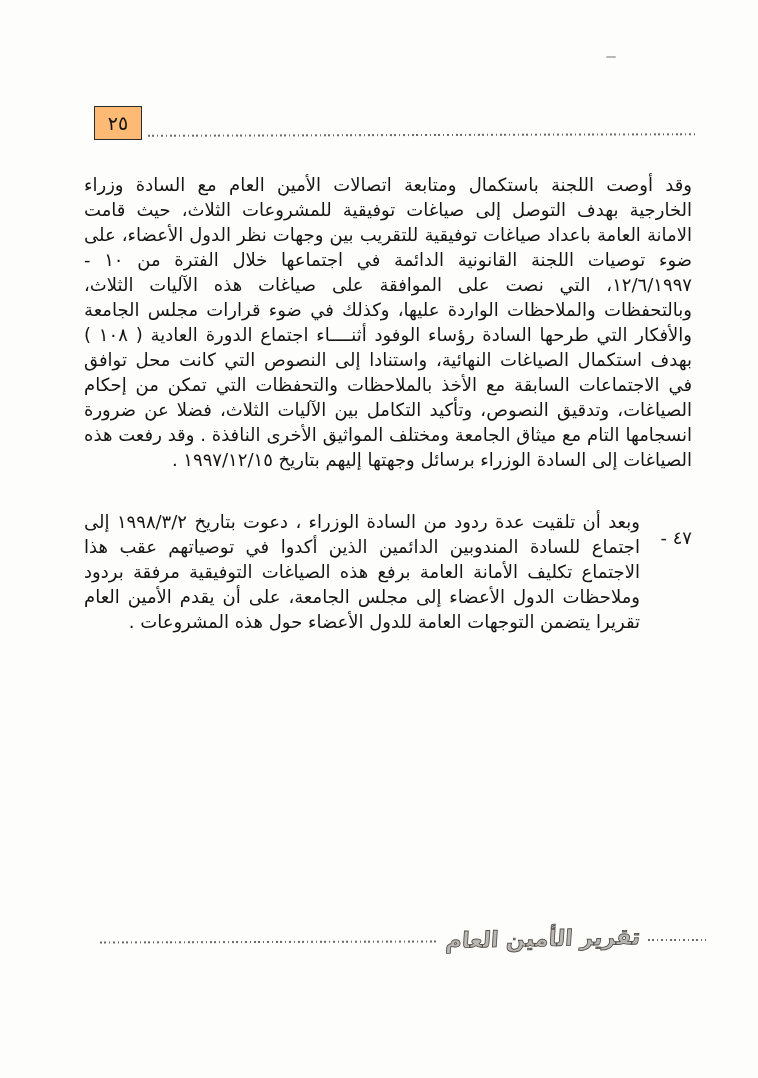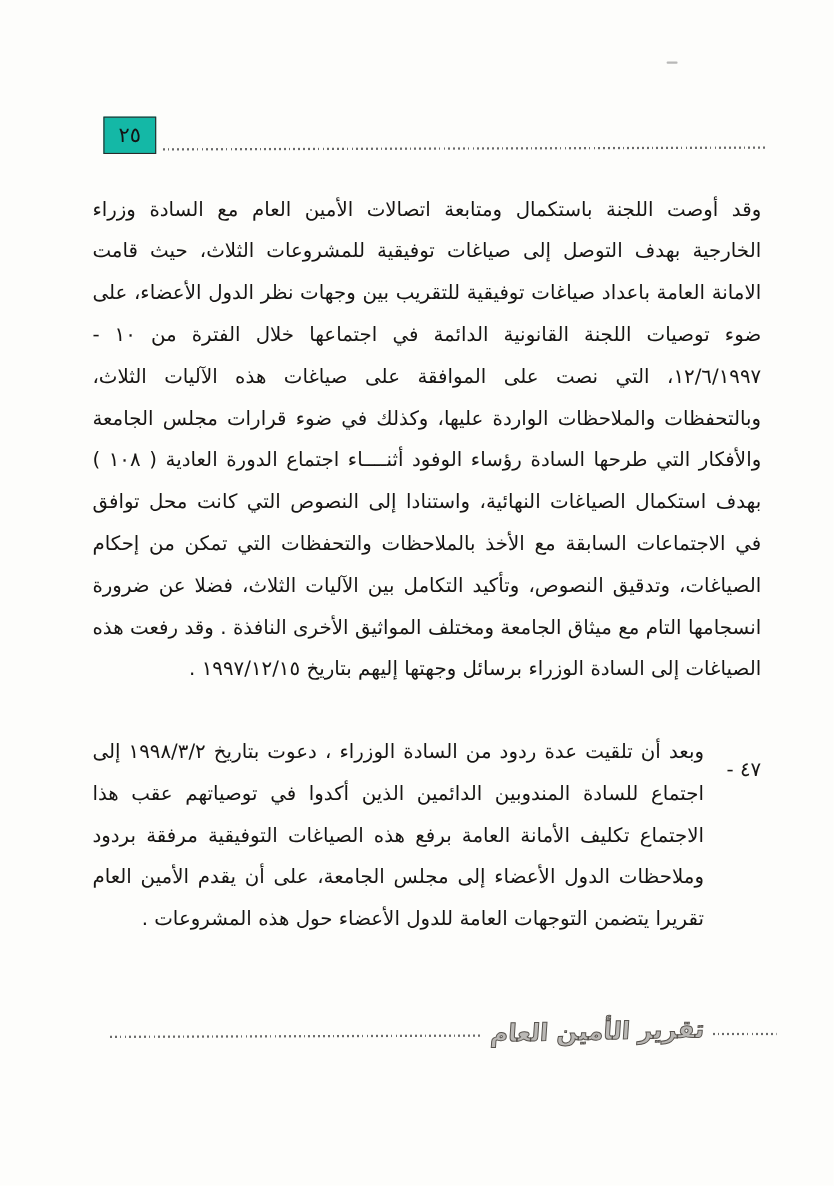--- a/index.html
+++ b/index.html
@@ -40,42 +40,42 @@
     flex: 0 0 auto;
     width: 48px;
     height: 34px;
     border: 1.6px solid #2b2b2b;
     display: flex;
     align-items: center;
     justify-content: center;
     font-size: 19px;
     letter-spacing: 1px;
     color: #141414;
-    background: #14b8a6;
+    background: #fdba74;
   }
   .dotted-rule {
     height: 2px;
     background-image: repeating-linear-gradient(90deg,
       #4f4f4f 0, #4f4f4f 1.6px, transparent 1.6px, transparent 4.4px);
     opacity: 0.85;
   }
   .header-rule {
     flex: 1 1 auto;
     margin: 0 0 4px 6px;
     transform: rotate(-0.15deg);
   }
   
   .document-body {
     position: absolute;
     top: 172px;
     right: 66px;
     left: 84px;
     direction: rtl;
     font-size: 18px;
-    line-height: 38px;
+    line-height: 25px;
     color: #171513;
   }
   .para {
     text-align: justify;
     text-justify: inter-word;
   }
   .numbered-item {
     display: flex;
     margin-top: 37px;
   }

